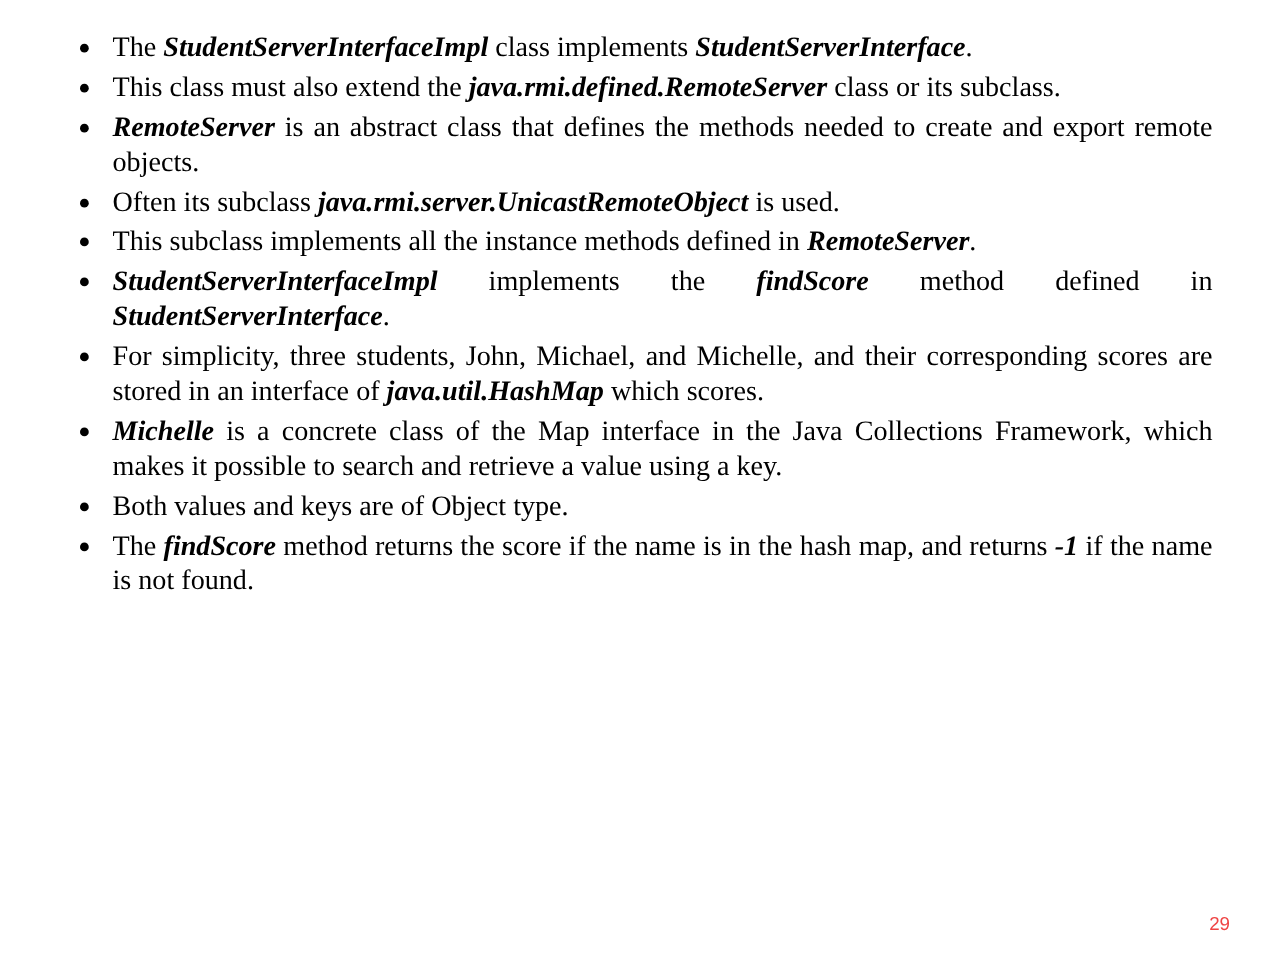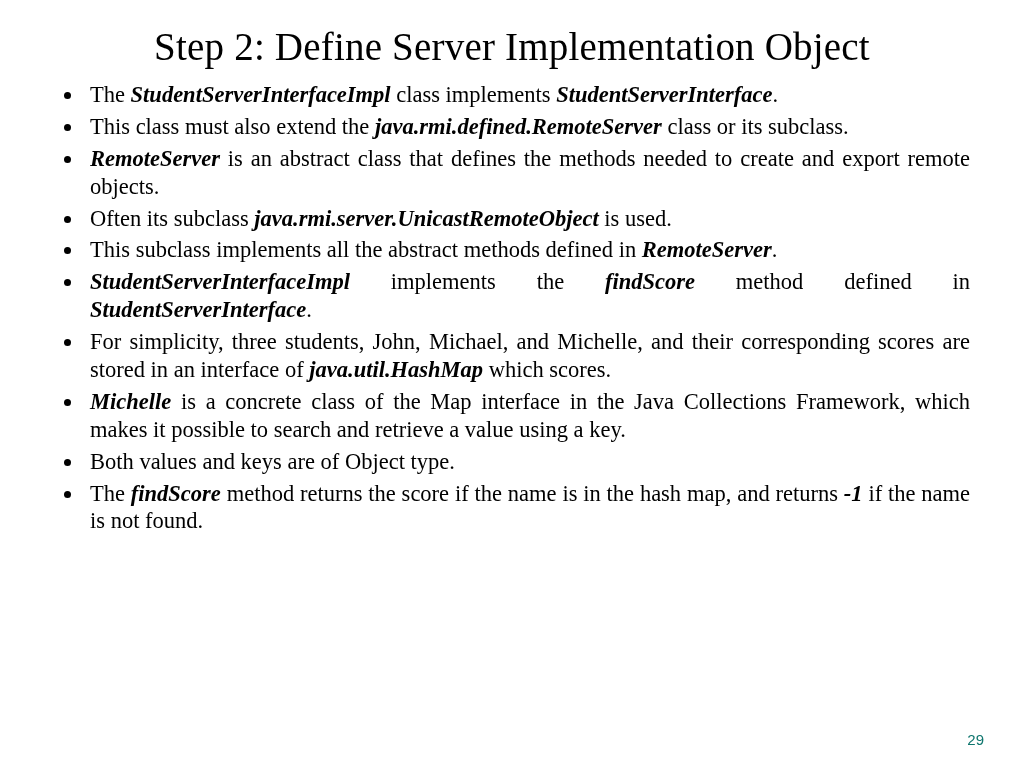--- a/index.html
+++ b/index.html
@@ -39,34 +39,33 @@
     margin: 0 0 4px 0;
     padding-left: 6px;
   }
   .b { font-weight: bold; font-style: italic; }
   .page-number {
     position: absolute;
     right: 40px;
     bottom: 20px;
     font-family: Arial, Helvetica, sans-serif;
     font-size: 15px;
-    color: #0f766e;
+    color: #ef4444;
   }
 </style>
 </head>
 <body>
 
 <div class="slide">
-  <h1 class="title">Step 2: Define Server Implementation Object</h1>
   <ul class="bullets">
       <li><span>The </span><span class="b">StudentServerInterfaceImpl</span><span> class implements </span><span class="b">StudentServerInterface</span><span>.</span></li>
       <li><span>This class must also extend the </span><span class="b">java.rmi.defined.RemoteServer</span><span> class or its subclass.</span></li>
       <li><span class="b">RemoteServer</span><span> is an abstract class that defines the methods needed to create and export remote objects.</span></li>
       <li><span>Often its subclass </span><span class="b">java.rmi.server.UnicastRemoteObject</span><span> is used.</span></li>
-      <li><span>This subclass implements all the abstract methods defined in </span><span class="b">RemoteServer</span><span>.</span></li>
+      <li><span>This subclass implements all the instance methods defined in </span><span class="b">RemoteServer</span><span>.</span></li>
       <li><span class="b">StudentServerInterfaceImpl</span><span> implements the </span><span class="b">findScore</span><span> method defined in </span><span class="b">StudentServerInterface</span><span>.</span></li>
       <li><span>For simplicity, three students, John, Michael, and Michelle, and their corresponding scores are stored in an interface of </span><span class="b">java.util.HashMap</span><span> which scores.</span></li>
       <li><span class="b">Michelle</span><span> is a concrete class of the Map interface in the Java Collections Framework, which makes it possible to search and retrieve a value using a key.</span></li>
       <li><span>Both values and keys are of Object type.</span></li>
       <li><span>The </span><span class="b">findScore</span><span> method returns the score if the name is in the hash map, and returns </span><span class="b">-1</span><span> if the name is not found.</span></li>
     </ul>
   <div class="page-number">29</div>
 </div>
 
 </body></html>

